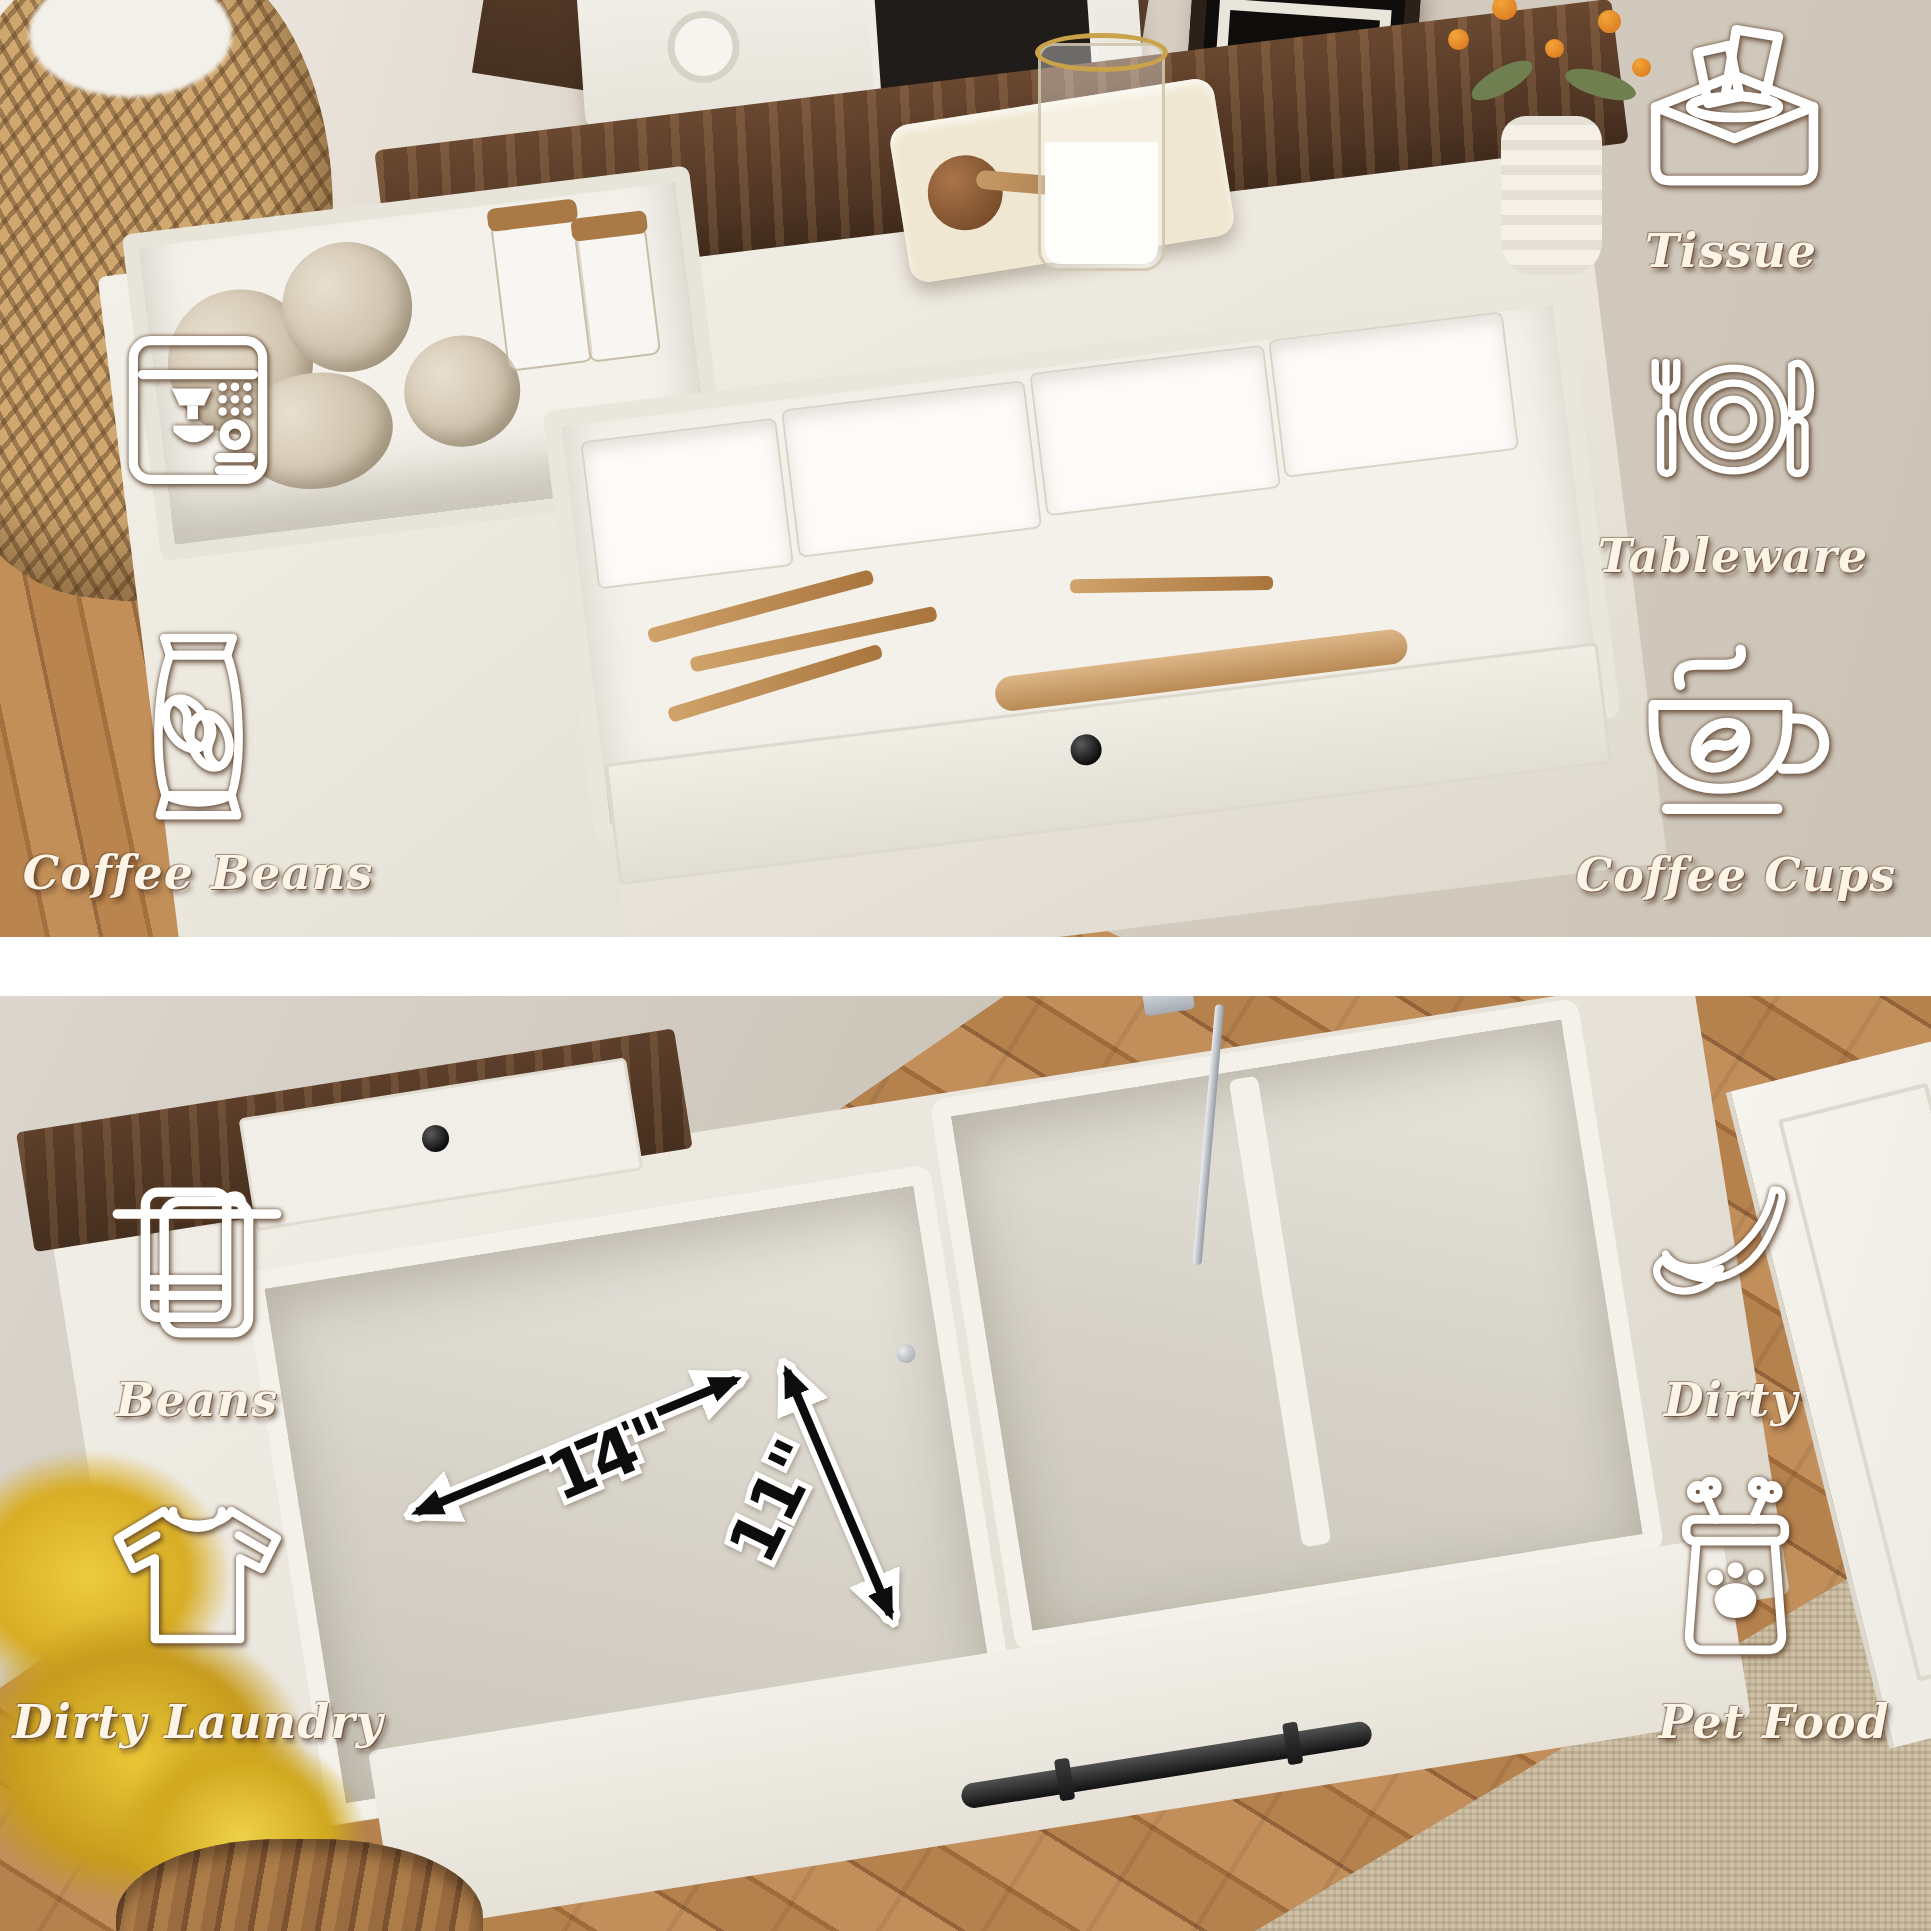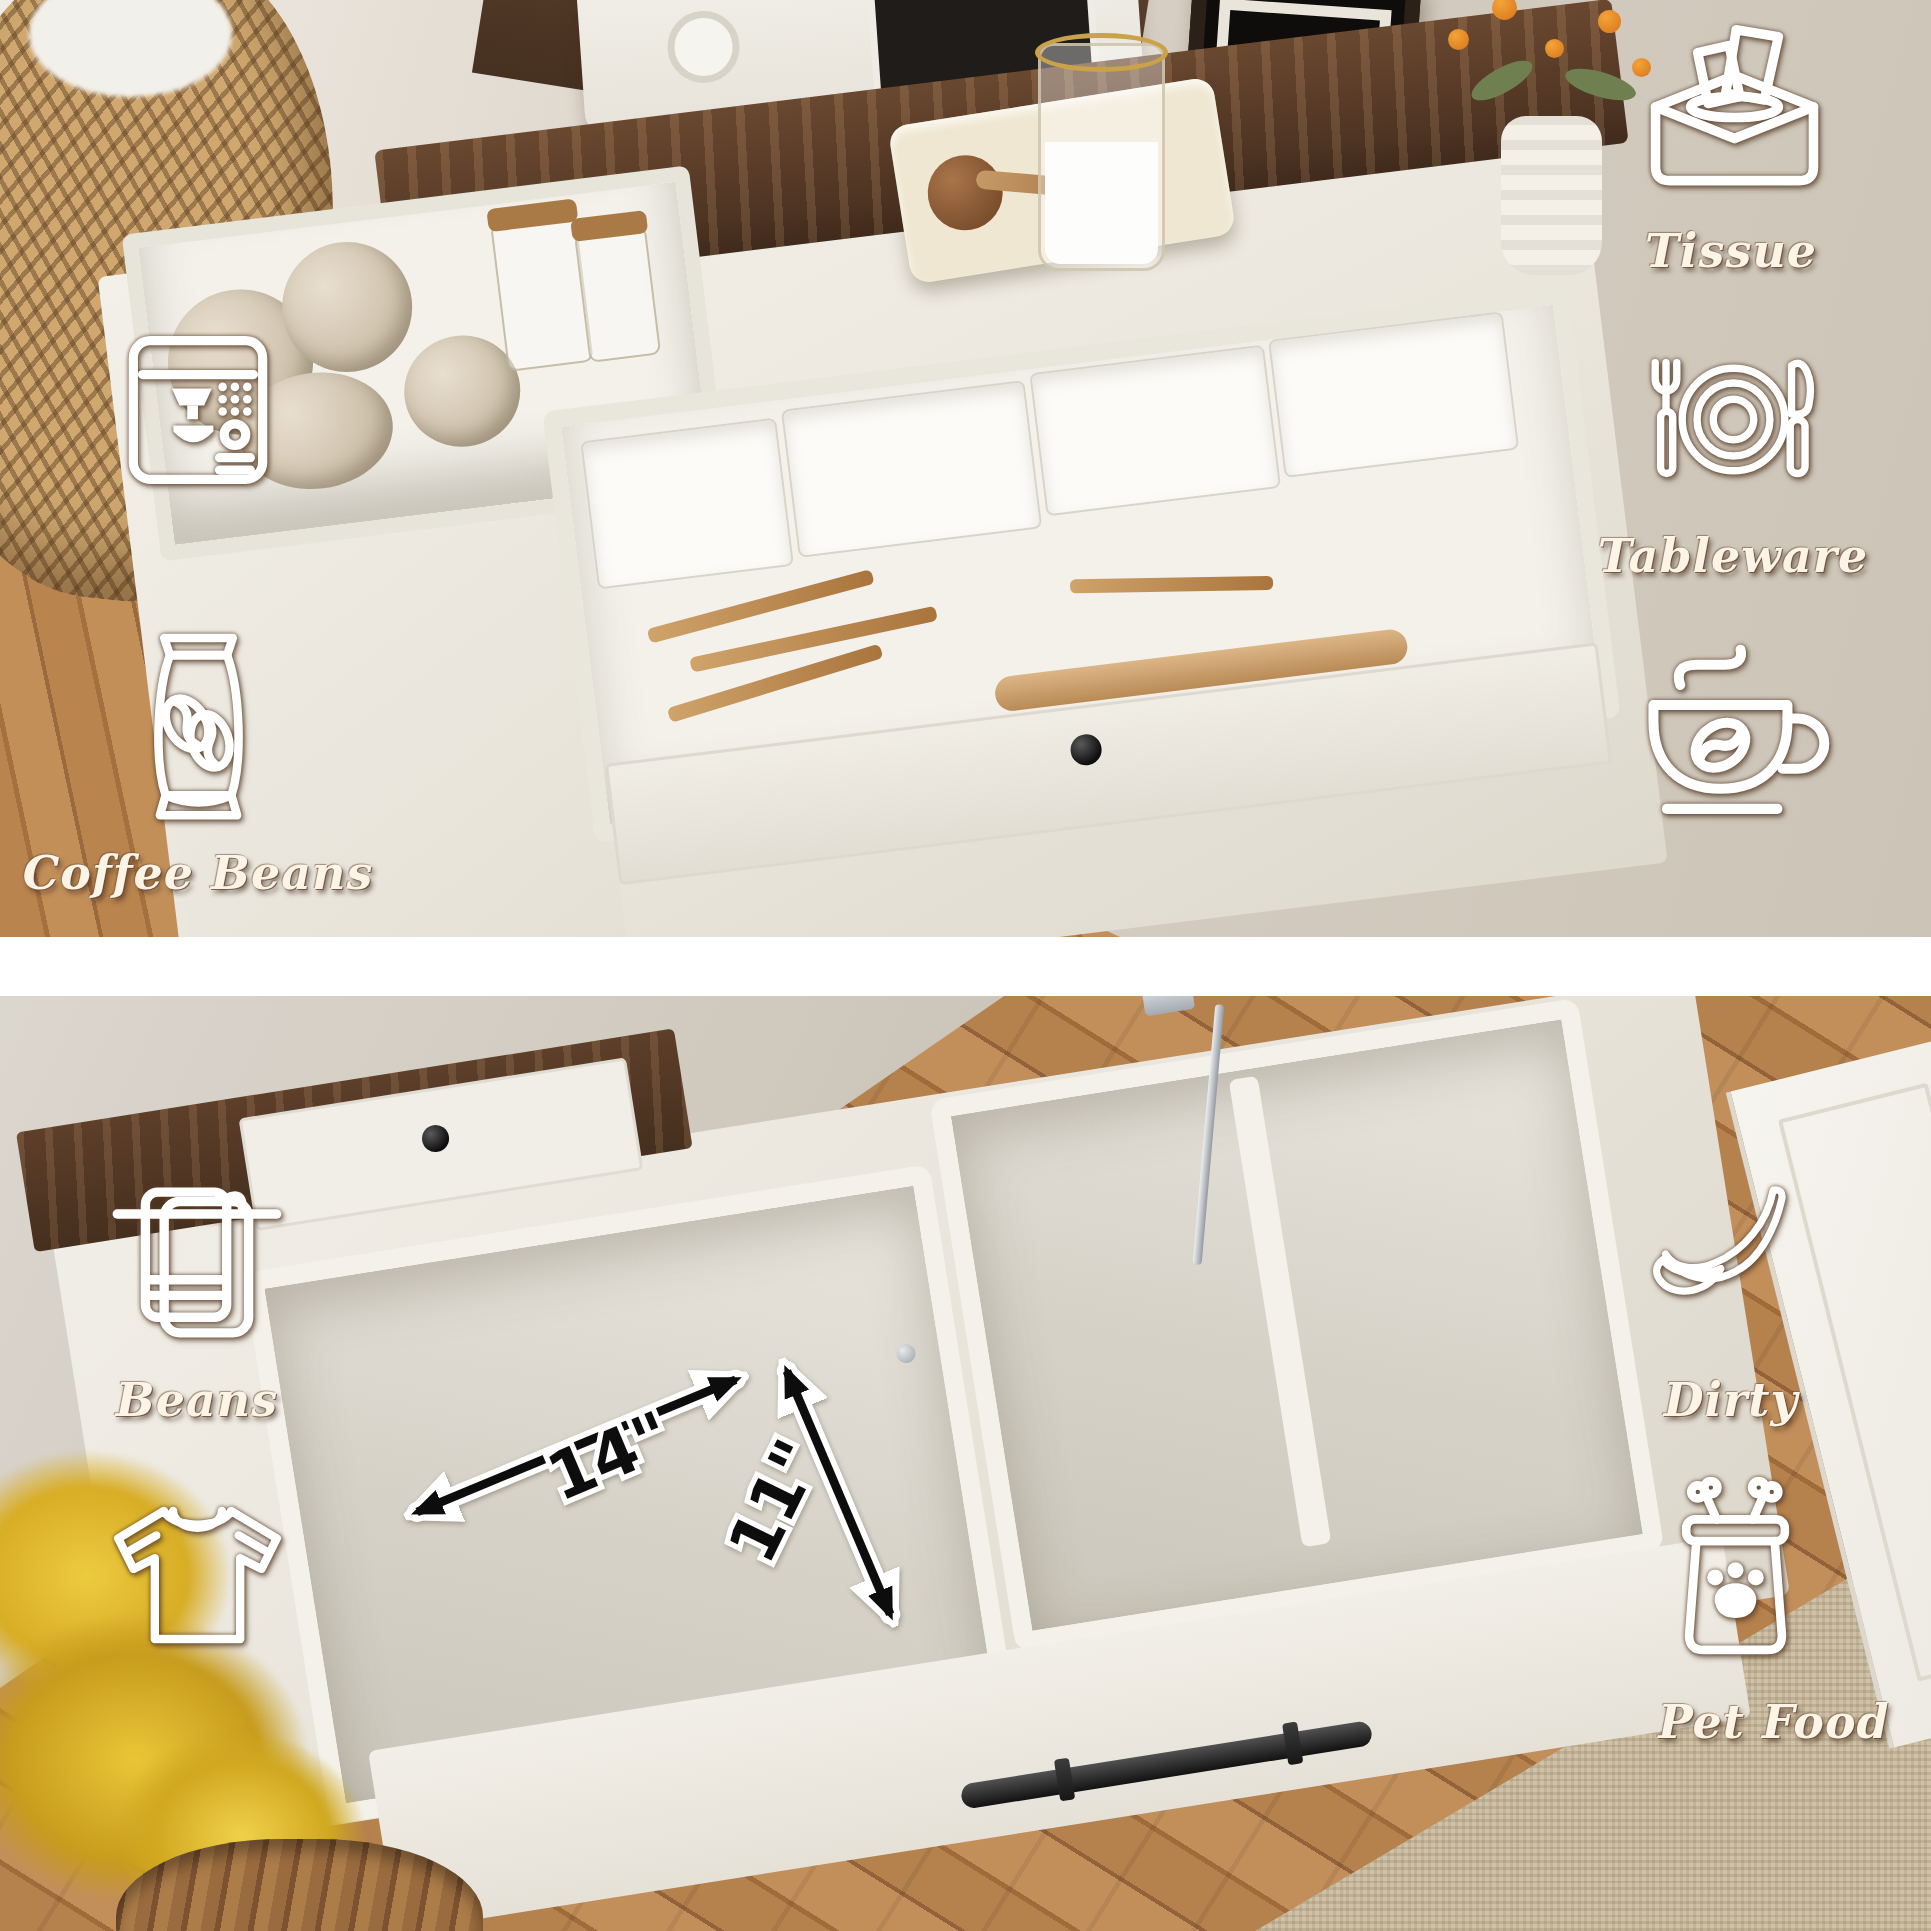--- a/index.html
+++ b/index.html
@@ -303,20 +303,21 @@
       <path d="M30,26 q-4,-12 10,-12 h16 q12,0 10,-9"></path>
       <path d="M14,38 h80 v10 c0,26 -16,40 -40,40 c-24,0 -40,-14 -40,-40 z"></path>
       <path d="M94,46 h6 a16,15 0 0 1 0,30 h-9"></path>
       <g transform="rotate(-35 54 62)">
           <ellipse cx="54" cy="62" rx="16" ry="12"></ellipse>
           <path d="M38,62 q10,-7 16,0 q6,7 16,0"></path>
         </g>
       <line x1="22" y1="100" x2="88" y2="100"></line>
     </svg>
   </div>
+  <div class="lbl" style="left:1736px;top:850px;">Coffee Cups</div>
 
   <div class="icon-box" style="left:111px;top:1173px;width:172px;height:179px;">
     <svg viewBox="0 0 110 110" stroke-width="6">
       <line x1="4" y1="24" x2="106" y2="24"></line>
       <rect x="34" y="16" width="54" height="84" rx="10"></rect>
       <rect x="22" y="10" width="52" height="80" rx="8"></rect>
       <line x1="25" y1="66" x2="71" y2="66"></line>
       <line x1="25" y1="76" x2="71" y2="76"></line>
       <path d="M74,14 q10,-5 10,6"></path>
     </svg>
@@ -324,20 +325,21 @@
   <div class="lbl" style="left:197px;top:1375px;">Beans</div>
 
   <div class="icon-box" style="left:106px;top:1498px;width:183px;height:154px;">
     <svg viewBox="0 0 120 100" stroke-width="5.5">
       <path d="M38,8 L8,26 L18,46 L32,39 L32,92 H88 V39 L102,46 L112,26 L82,8 C76,20 44,20 38,8 z"></path>
       <path d="M44,8 a16,11 0 0 0 32,0"></path>
       <line x1="14" y1="35" x2="33" y2="24"></line>
       <line x1="87" y1="24" x2="106" y2="35"></line>
     </svg>
   </div>
+  <div class="lbl" style="left:198px;top:1697px;">Dirty Laundry</div>
 
   <div class="icon-box" style="left:1651px;top:1180px;width:160px;height:154px;">
     <svg viewBox="0 0 110 100" stroke-width="5">
       <path d="M84,4 C80,26 64,46 44,54 C30,60 16,58 10,48 C18,64 40,70 58,60 C76,51 86,28 90,10 q1,-7 -6,-6 z"></path>
       <path d="M8,52 C16,62 34,64 48,58 C40,74 18,78 8,68 C2,62 3,56 8,52 z"></path>
     </svg>
   </div>
   <div class="lbl" style="left:1731px;top:1375px;">Dirty</div>
 
   <div class="icon-box" style="left:1663px;top:1477px;width:145px;height:198px;">

